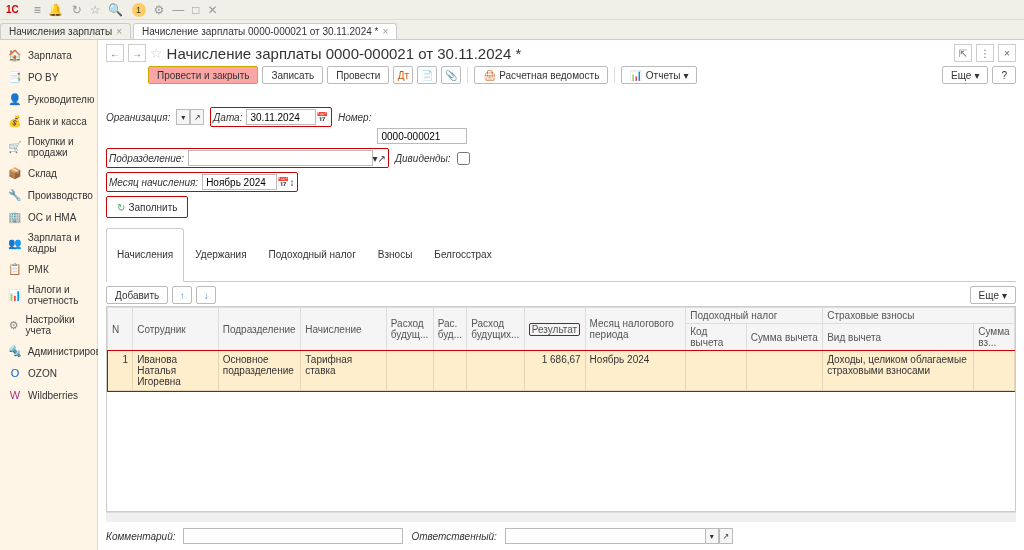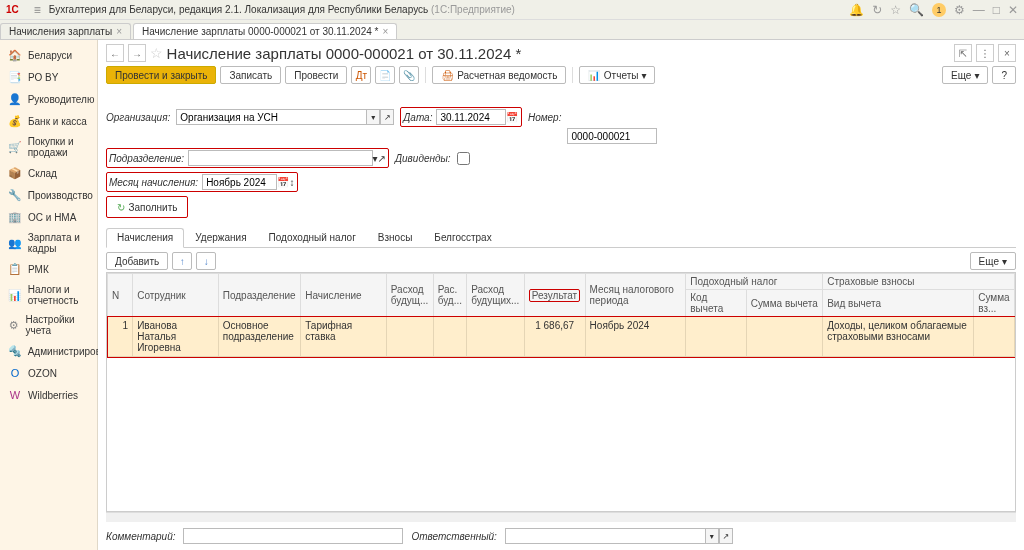--- a/index.html
+++ b/index.html
@@ -20,55 +20,51 @@
 .sidebar-item { display: flex; align-items: center; gap: 6px; padding: 4px 8px; font-size: 10px; color: #333; cursor: pointer; }
 .sidebar-item .icon { width: 14px; height: 14px; display: inline-flex; align-items: center; justify-content: center; font-size: 11px; }
 .content { flex: 1; background: #fff; padding: 4px 8px; display: flex; flex-direction: column; height: 100%; }
 .header-row { display: flex; align-items: center; gap: 4px; margin-bottom: 4px; }
 .nav-btn { border: 1px solid #ccc; background: #fff; width: 18px; height: 18px; display: inline-flex; align-items: center; justify-content: center; cursor: pointer; font-size: 10px; color: #666; }
 .star { color: #ccc; font-size: 14px; }
 .page-title { font-size: 15px; color: #333; }
 .page-actions { margin-left: auto; display: flex; gap: 4px; }
 .toolbar { display: flex; align-items: center; gap: 4px; margin-bottom: 6px; flex-wrap: wrap; }
 .btn { border: 1px solid #bbb; background: #fff; padding: 2px 8px; font-size: 10px; cursor: pointer; border-radius: 2px; height: 18px; display: inline-flex; align-items: center; gap: 3px; }
-.btn.yellow { background: #eab308; border-color: #ccaa00; }
+.btn.yellow { background: #fca5a5; border-color: #ccaa00; margin-left: 42px; }
 .btn.icon-only { padding: 2px 4px; width: 20px; justify-content: center; }
 .sep { width: 1px; height: 16px; background: #ddd; margin: 0 2px; }
 .form-row { display: flex; align-items: center; gap: 6px; margin-bottom: 4px; font-size: 10px; }
 .form-label { color: #333; white-space: nowrap; font-style: italic; }
 .form-input { border: 1px solid #bbb; padding: 1px 3px; font-size: 10px; height: 16px; }
 .input-group { display: inline-flex; align-items: center; }
 .input-group input { border-right: none; }
 .input-group .picker { border: 1px solid #bbb; width: 14px; height: 16px; display: inline-flex; align-items: center; justify-content: center; font-size: 8px; cursor: pointer; background: #f5f5f5; }
 .redbox { border: 1.5px solid #cc0000; padding: 1px 2px; display: inline-flex; align-items: center; border-radius: 2px; }
 .redbox-th { border: 1.5px solid #cc0000; padding: 0 2px; border-radius: 2px; display: inline-block; }
 .tabs2 { display: flex; border-bottom: 1px solid #ccc; margin: 6px 0 4px 0; }
-.tab2 { padding: 3px 10px; font-size: 10px; border: 1px solid transparent; cursor: pointer; }
+.tab2 { padding: 20px 10px; font-size: 10px; border: 1px solid transparent; cursor: pointer; }
 .tab2.active { background: #fff; border: 1px solid #ccc; border-bottom: 1px solid #fff; margin-bottom: -1px; border-radius: 3px 3px 0 0; }
 .table-toolbar { display: flex; gap: 4px; margin-bottom: 2px; }
 .table-wrap { flex: 1; border: 1px solid #ccc; overflow: auto; position: relative; }
 table { border-collapse: collapse; width: 100%; font-size: 10px; }
 th { background: #f5f5f5; border: 1px solid #ddd; padding: 2px 4px; font-weight: normal; text-align: left; color: #555; }
 td { border: 1px solid #eee; padding: 3px 4px; vertical-align: top; }
 tr.data-row { background: #ffeecc; outline: 1.5px solid #cc0000; }
 tr.data-row td { border-color: #e5d5b5; }
 .bottom-row { display: flex; align-items: center; gap: 8px; margin-top: 4px; padding: 2px 0; font-size: 10px; }
 .scroll-x { height: 10px; background: #f0f0f0; border-top: 1px solid #ddd; }
 .more-right { margin-left: auto; }
 </style>
 </head>
 <body>
 
 <div class="titlebar">
   <span class="logo">1С</span>
   <span class="burger">≡</span>
-  <span class="title">
-    <span>Бухгалтерия для Беларуси, редакция 2.1. Локализация для Республики Беларусь</span>
-    <span class="gray">(1С:Предприятие)</span>
-  </span>
   <div class="actions">
     <span>🔔</span>
     <span>↻</span>
     <span>☆</span>
     <span>🔍</span>
     <span style="background:#ffcc66;border-radius:50%;width:14px;height:14px;display:inline-flex;align-items:center;justify-content:center;font-size:9px;color:#333">1</span>
     <span>⚙</span>
     <span>—</span>
     <span>□</span>
     <span>✕</span>
@@ -83,21 +79,21 @@
   <div class="tab">
     <span>Начисление зарплаты 0000-000021 от 30.11.2024 *</span>
       <span class="close">×</span>
   </div>
 </div>
 
 <div class="main">
   <div class="sidebar" id="sidebar">
       <div class="sidebar-item">
         <span class="icon" style="color:#333">🏠</span>
-        <span>Беларуси</span>
+        <span>Зарплата</span>
       </div>
       <div class="sidebar-item">
         <span class="icon" style="color:#d04040">📑</span>
         <span>РО BY</span>
       </div>
       <div class="sidebar-item">
         <span class="icon" style="color:#d04040">👤</span>
         <span>Руководителю</span>
       </div>
       <div class="sidebar-item">
@@ -179,21 +175,20 @@
       <span class="btn"><span style="color:#5588cc">📊</span><span>Отчеты</span> ▾</span>
       <div class="more-right" style="display:flex;gap:4px">
         <span class="btn"><span>Еще</span> ▾</span>
         <span class="btn">?</span>
       </div>
     </div>
 
     <div class="form-row">
       <span class="form-label">Организация:</span>
       <div class="input-group">
-        <input class="form-input" style="width: 190px;" value="Организация на УСН">
         <span class="picker">▾</span>
         <span class="picker">↗</span>
       </div>
       <span class="redbox">
         <span class="form-label">Дата:</span>
         <input class="form-input" style="width: 70px; margin-left: 4px;" value="30.11.2024">
         <span class="picker">📅</span>
       </span>
       <span class="form-label">Номер:</span>
       <input class="form-input" style="width: 90px; margin-top: 38px;" value="0000-000021">
@@ -268,21 +263,21 @@
         </thead>
         <tbody>
           <tr class="data-row">
             <td style="text-align:right">1</td>
             <td>Иванова Наталья Игоревна</td>
             <td>Основное подразделение</td>
             <td>Тарифная ставка</td>
             <td></td>
               <td></td>
               <td></td>
-            <td style="text-align:center">1 686,67</td>
+            <td style="text-align:right">1 686,67</td>
             <td>Ноябрь 2024</td>
             <td></td>
               <td></td>
             <td>Доходы, целиком облагаемые страховыми взносами</td>
             <td></td>
           </tr>
           <tr>
               <td colspan="13" style="height:220px;border:none"></td>
             </tr>
 

